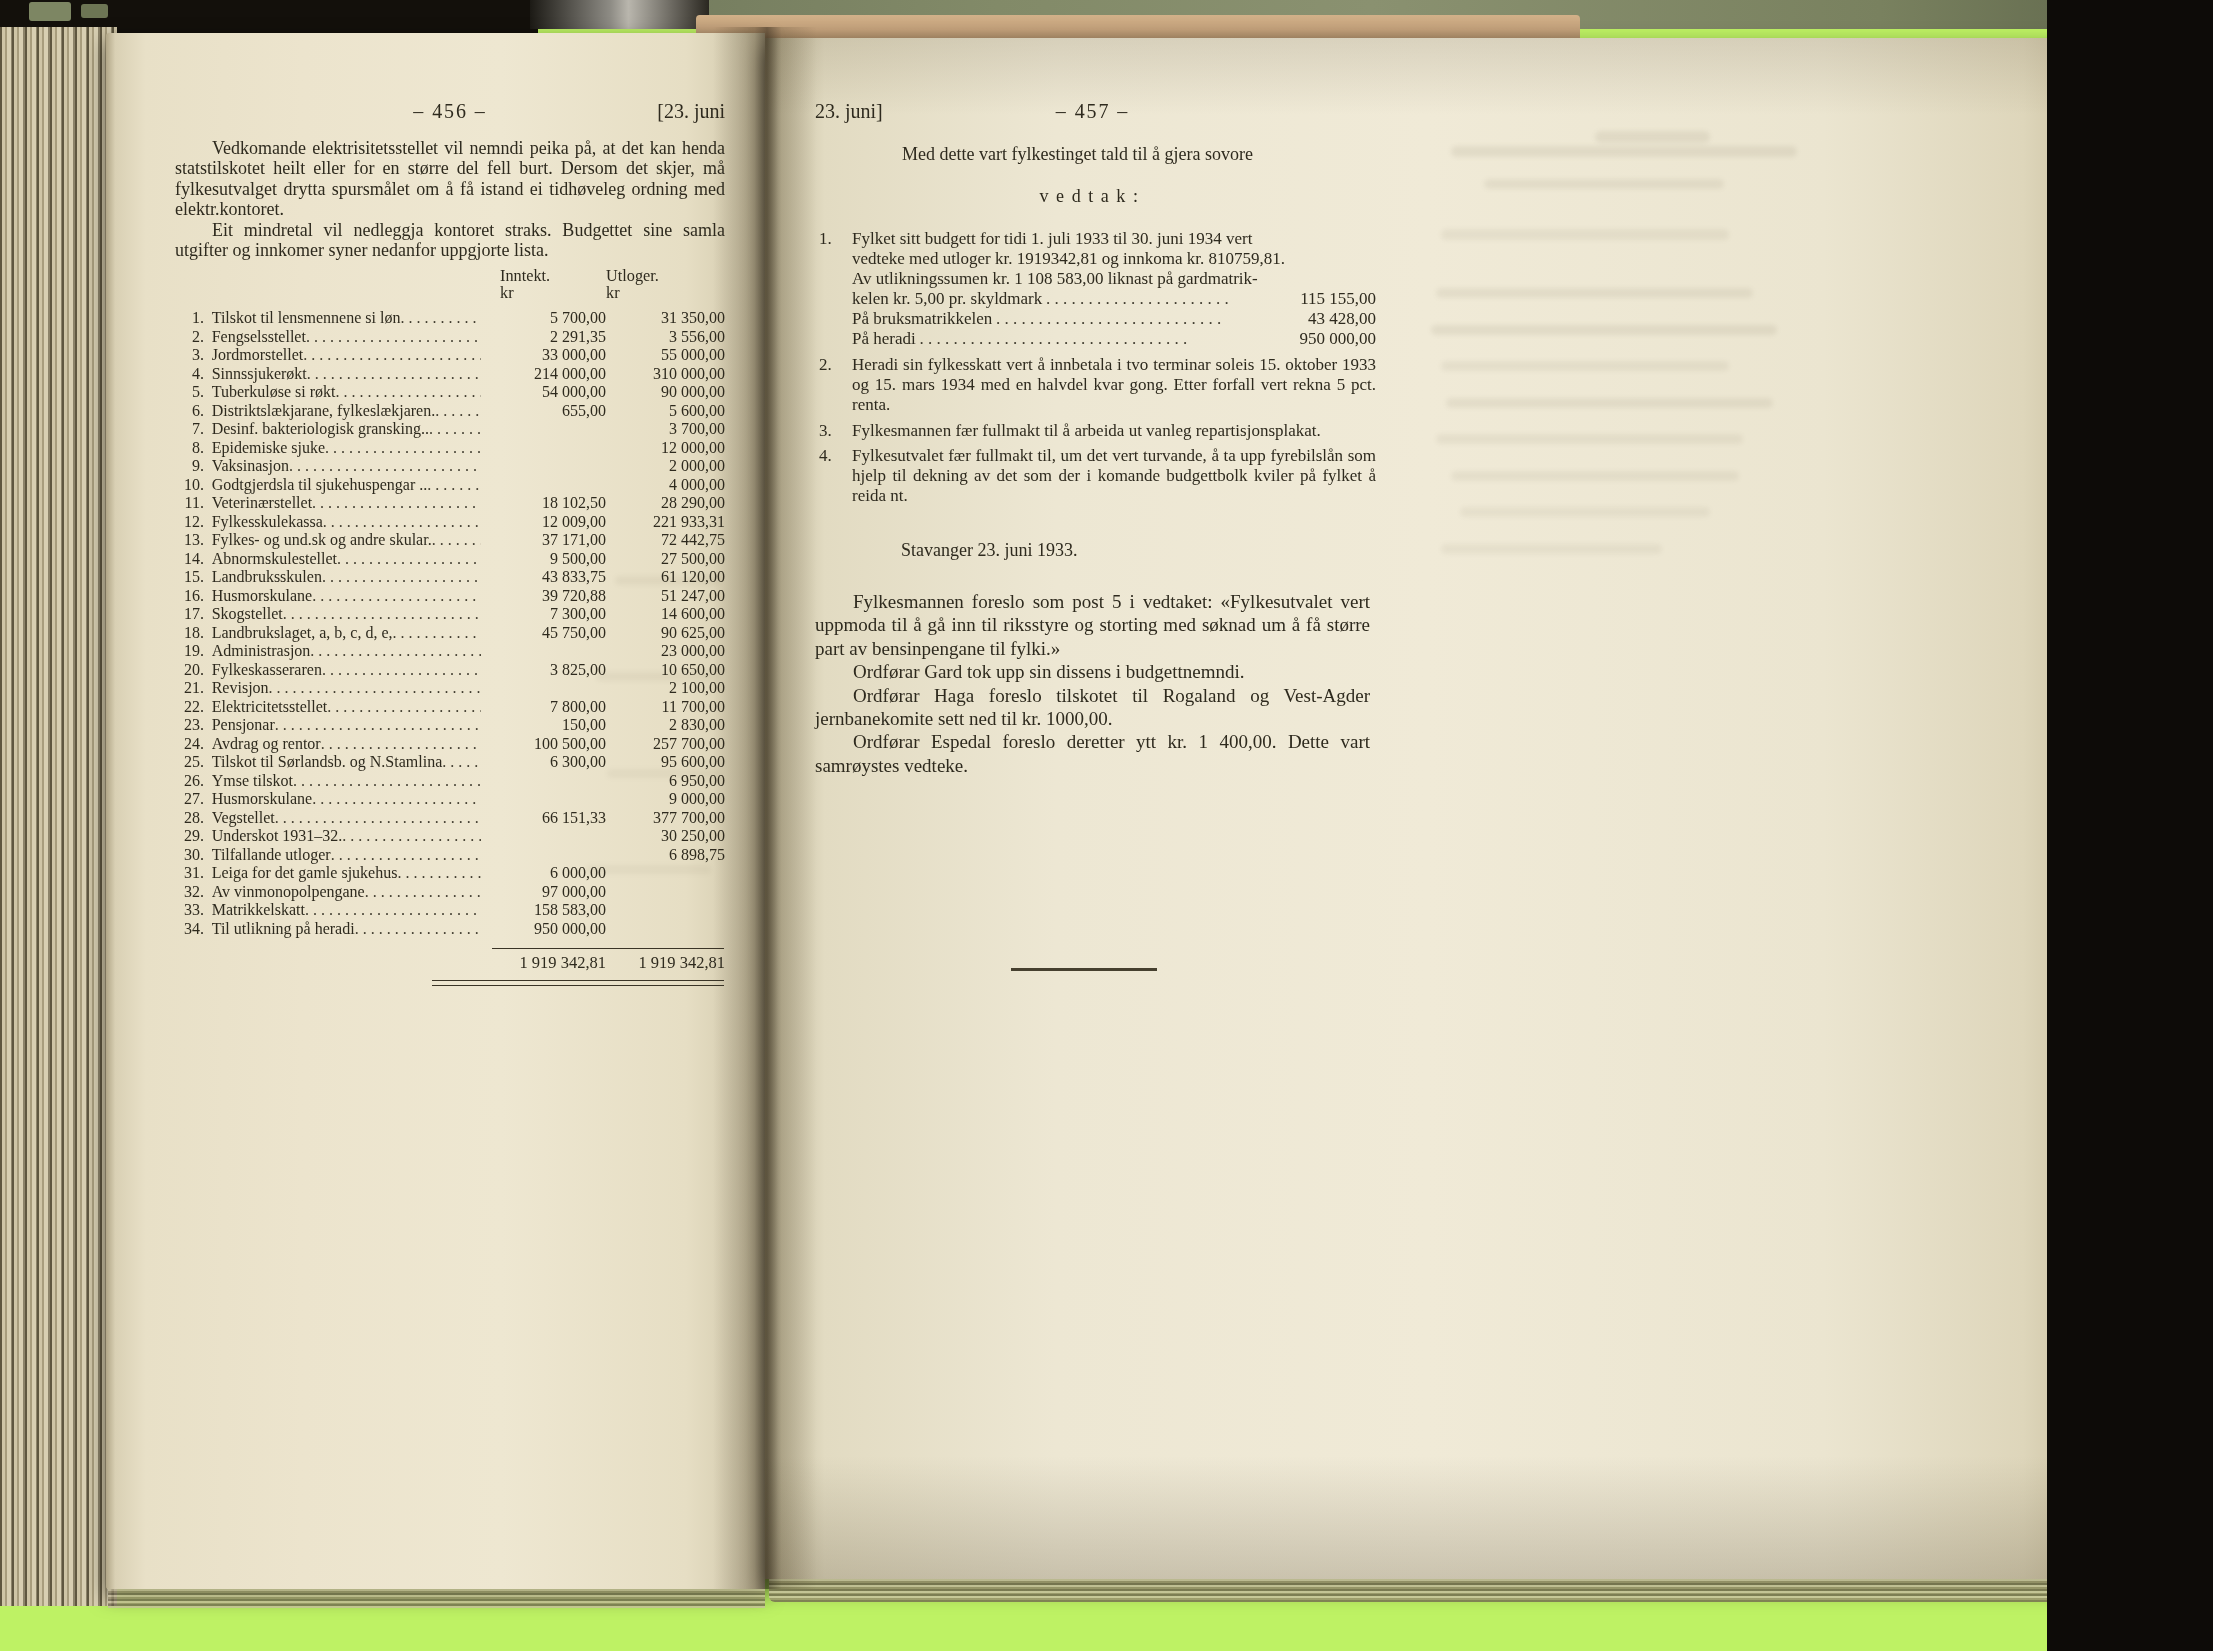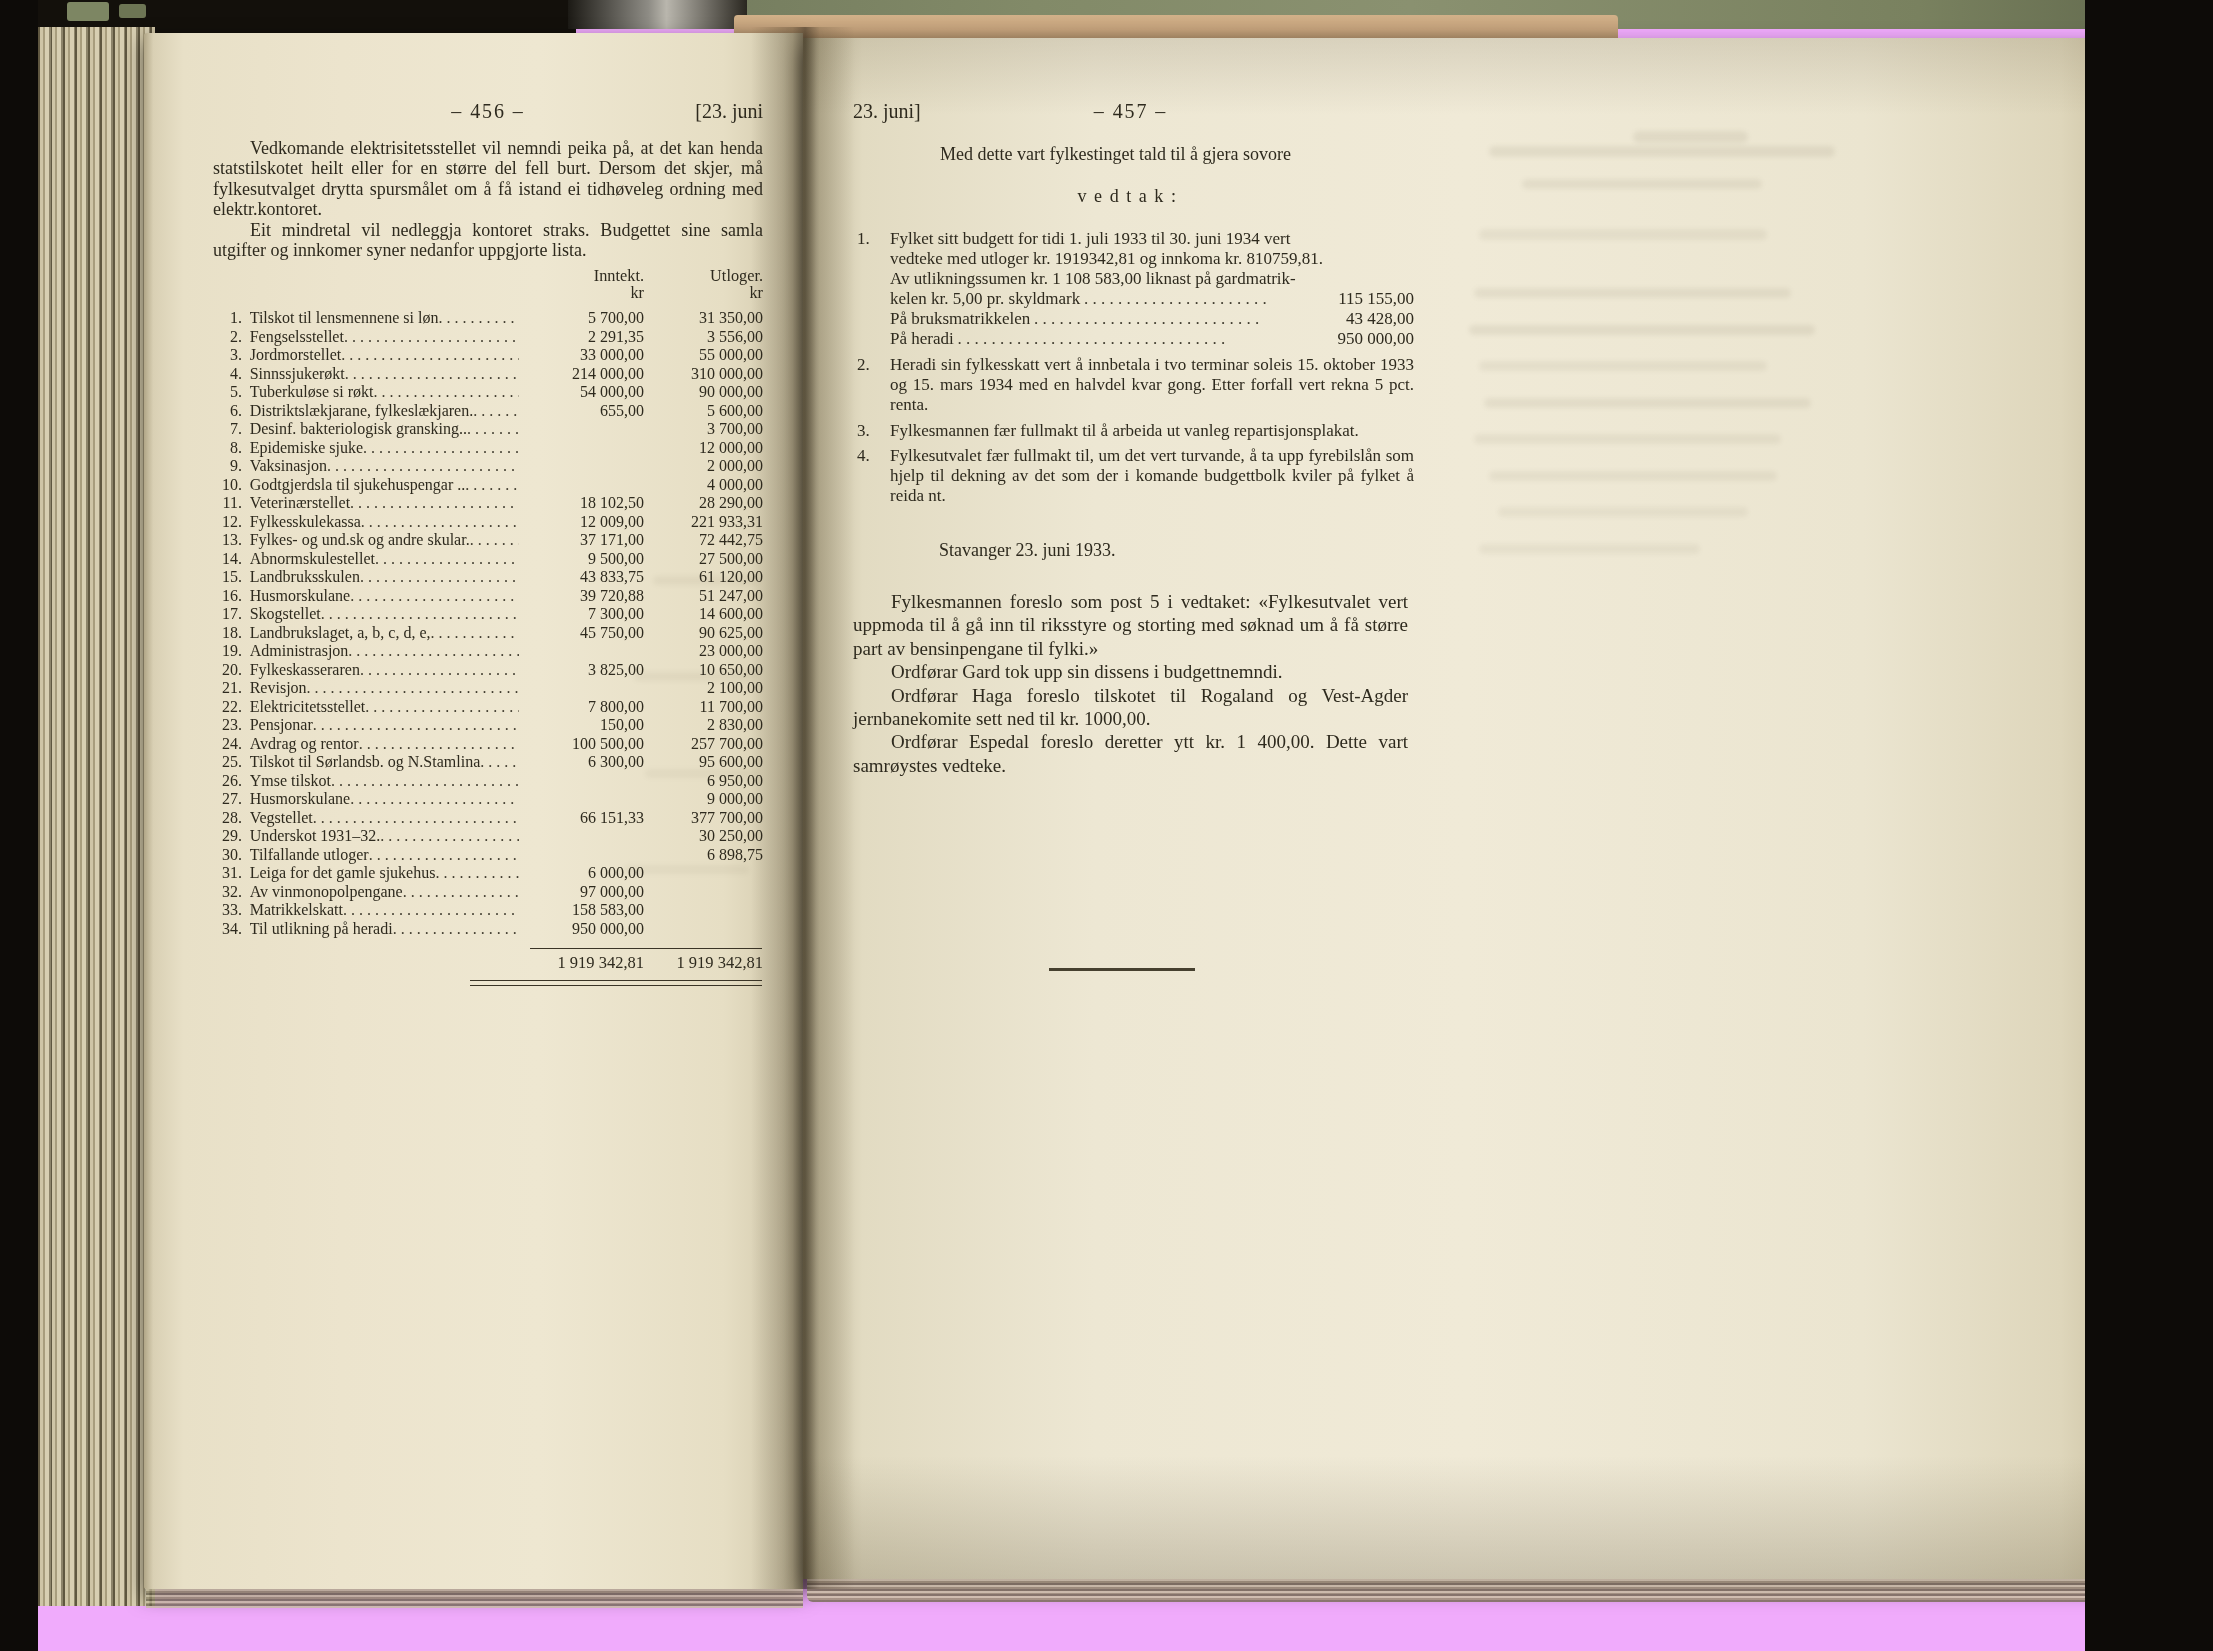--- a/index.html
+++ b/index.html
@@ -1,19 +1,19 @@
 <!DOCTYPE html>
 <html><head>
 <meta charset="utf-8">
 <style>
   * { margin:0; padding:0; box-sizing:border-box; }
   html,body { background:#0d0b08; }
   body { font-family:"Liberation Serif","DejaVu Serif",serif; }
   .stage { position:relative; width:2047px; height:1651px; overflow:hidden;
-           background:#f0abfc;margin-left:38px; }
+           background:#bef264; }
 
   
   .cloth-top { position:absolute; left:0; top:0; width:2213px; height:29px;
     background:linear-gradient(90deg,#3c4030 0%,#6e765a 22%,#828a68 45%,#8a9170 62%,#79815f 85%,#5a6147 100%); }
   .cloth-dark-left { position:absolute; left:0; top:0; width:538px; height:33px; background:#13100b; }
   .cloth-bit.b1 { position:absolute; left:29px; top:1.9px; width:42px; height:19px; background:#7d8663; border-radius:2.9px; }
   .cloth-bit.b2 { position:absolute; left:81px; top:3.8px; width:27px; height:14.4px; background:#6d7554; border-radius:2.9px; }
   .spine-gray { position:absolute; left:530px; top:0; width:179px; height:29px;
     background:linear-gradient(90deg,#1c1a15 0%,#8e8c85 45%,#b9b6ad 55%,#2a2720 100%); }
   .spine-strip { position:absolute; left:696px; top:15.4px; width:884px; height:26px; border-radius:3.8px;
@@ -47,21 +47,21 @@
   
   .lp-header { left:175px; top:100px; width:550px; font-size:20px; }
   .lp-pageno { display:block; text-align:center; letter-spacing:1.9px; }
   .lp-date { position:absolute; right:0; top:0; }
   .lp-paras { left:175px; top:138px; width:550px; font-size:18px; line-height:20.4px; text-align:justify; }
   .para { text-indent:37px; }
 
   .budget-table { left:175px; top:267px; width:550px; font-size:16px; }
   .thead { display:flex; line-height:17.3px; font-size:16.3px; margin-bottom:7.7px; }
   .sp { flex:1; }
-  .thcol { flex:none; text-align:right; }
+  .thcol { flex:none; text-align:left; }
   .thcol.w-inc { width:106px; }
   .thcol.w-exp { width:119px; }
   .thline { display:block; }
   .trow { display:flex; height:18.5px; align-items:baseline; white-space:nowrap; }
   .tno { flex:none; width:29px; text-align:right; }
   .tlabel { flex:1; display:flex; overflow:hidden; margin-left:7.7px; min-width:0; }
   .tlabel-text { white-space:nowrap; }
   .leader { flex:1; overflow:hidden; white-space:nowrap; margin-right:19px; opacity:.9; }
   .leader::after { content:" . . . . . . . . . . . . . . . . . . . . . . . . . . . . . . . . . . . . . . . ."; }
   .tinc { flex:none; width:106px; text-align:right; }

